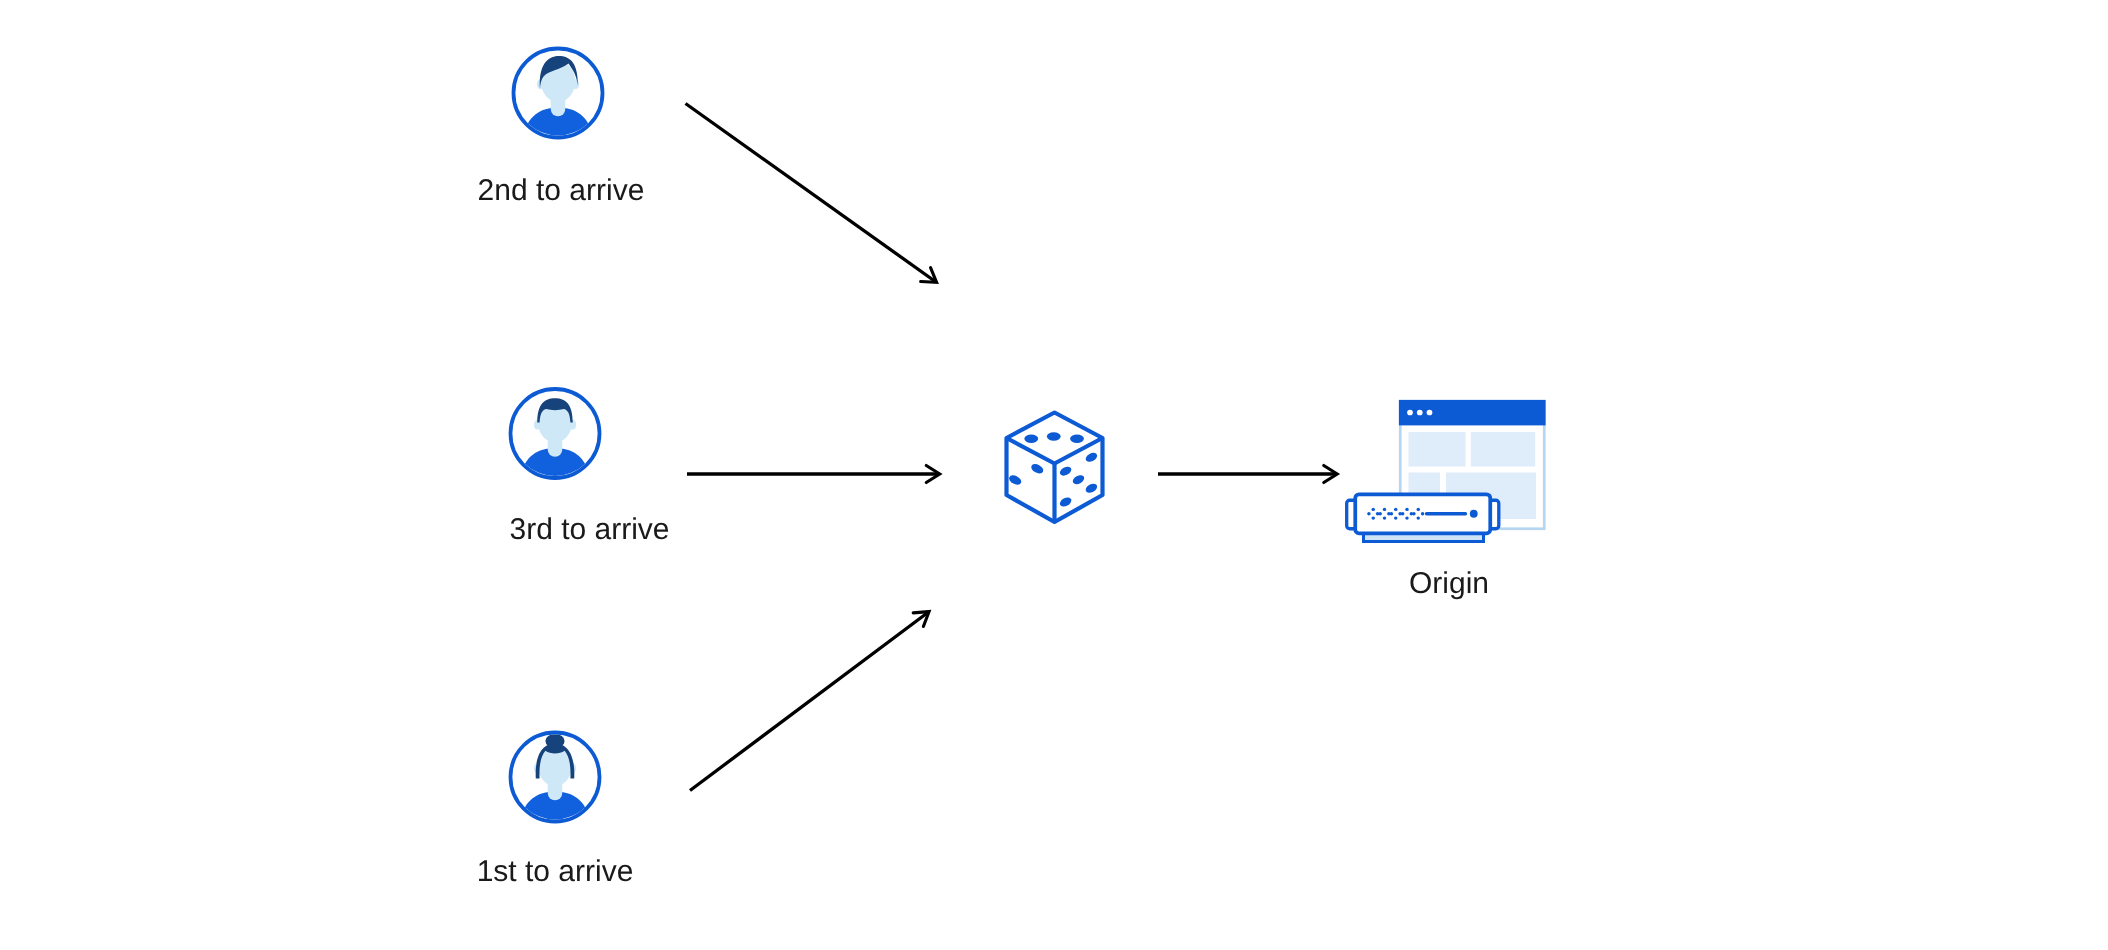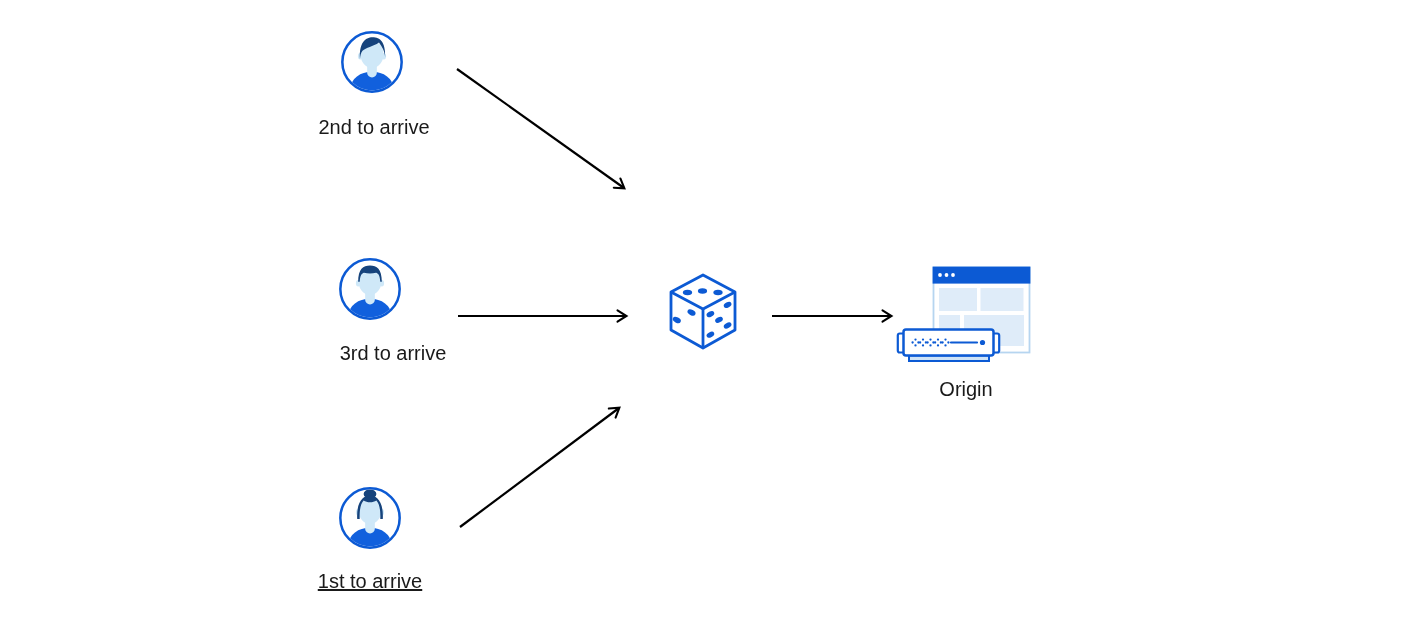--- a/index.html
+++ b/index.html
@@ -100,21 +100,21 @@
         <path d="M33 43 C20 43 10.5 50 8.5 66 L57.5 66 C55.5 50 46 43 33 43 Z" fill="var(--shirt)"></path>
         <path d="M28 30 h10 v14 a5 5 0 0 1 -10 0 Z" fill="var(--skin)"></path>
         <ellipse cx="20.8" cy="27" rx="2.3" ry="3.4" fill="var(--skin)"></ellipse>
         <ellipse cx="45.2" cy="27" rx="2.3" ry="3.4" fill="var(--skin)"></ellipse>
         <ellipse cx="33" cy="25" rx="11.8" ry="14.2" fill="var(--skin)"></ellipse>
         <ellipse cx="33" cy="8.2" rx="6.6" ry="4.8" fill="var(--hair)"></ellipse>
         <path d="M19.8 34 C18.8 14.5 27 9.8 33 9.8 C39 9.8 47.2 14.5 46.2 34 L43.6 34 C44 23.5 42.4 18.4 39.6 15 C36 17.4 30 17.4 26.4 15 C23.6 18.4 22 23.5 22.4 34 Z" fill="var(--hair)"></path>
       </g>
     </svg>
   </div>
-  <div class="label" style="left:370px;top:570px;text-decoration:underline;">1st to arrive</div>
+  <div class="label" style="left:370px;top:570px;">1st to arrive</div>
 
   <div class="abs" style="left:667px;top:272px;">
     <svg width="72" height="80" viewBox="0 0 72 80">
       <g stroke="var(--blue)" stroke-width="2.8" stroke-linejoin="round" fill="#ffffff">
         <path d="M36 3 L68 20 L68 58 L36 76 L4 58 L4 20 Z"></path>
         <path d="M4 20 L36 37 L68 20" fill="none"></path>
         <line x1="36" y1="37" x2="36" y2="76"></line>
       </g>
       <g fill="var(--blue)">
 

